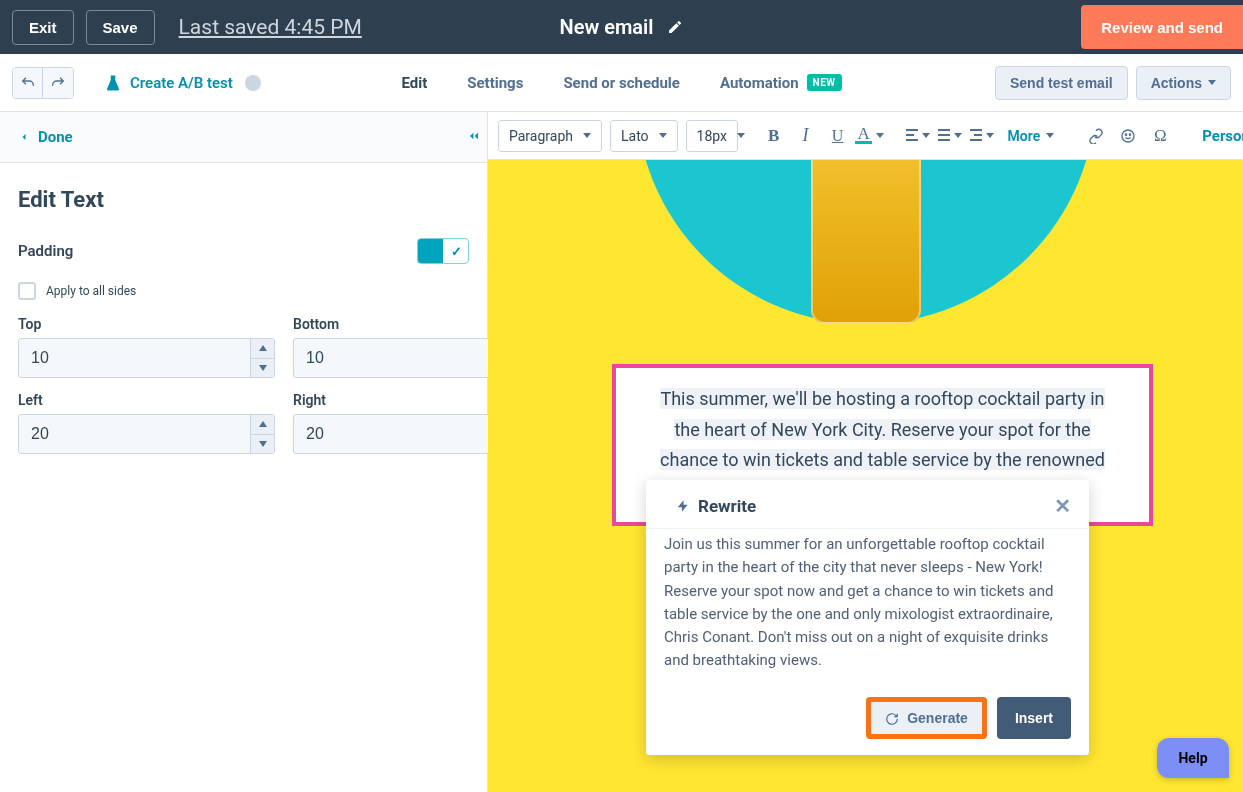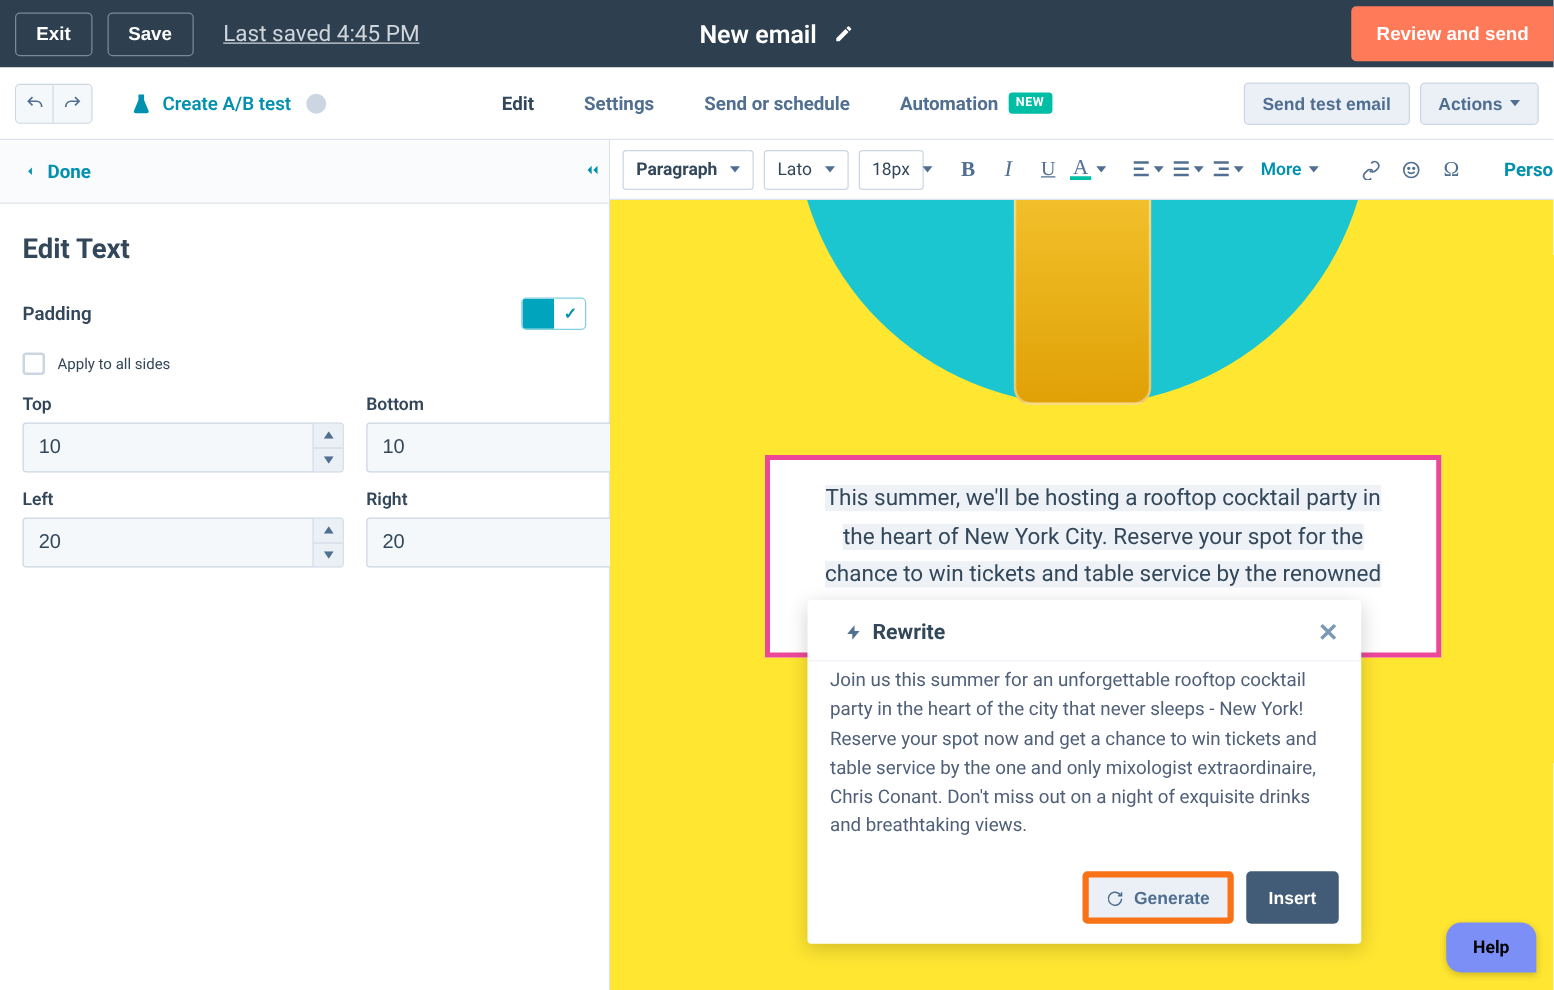--- a/index.html
+++ b/index.html
@@ -29,21 +29,21 @@
     color: #fff;
     font-weight: 600;
     font-size: 15px;
     padding: 8px 16px;
     border-radius: 4px;
     cursor: pointer;
   }
   .last-saved {
     margin-left: 12px;
     color: #cfd6dd;
-    font-size: 18px;
+    font-size: 21px;
     text-decoration: underline;
     cursor: pointer;
   }
   .doc-title-wrap {
     position: absolute;
     left: 50%;
     transform: translateX(-50%);
     display: flex;
     align-items: center;
     gap: 14px;
@@ -341,21 +341,21 @@
     height: 32px;
     display: flex;
     align-items: center;
     padding: 0 10px;
     border-radius: 3px;
     gap: 10px;
     cursor: pointer;
     font-size: 14px;
     color: #33475b;
   }
-  .select-box.paragraph { width: 116px; justify-content: space-between; font-weight: bold; }
+  .select-box.paragraph { width: 116px; justify-content: space-between; }
   .select-box.font { width: 118px; justify-content: space-between; }
   .select-box.size { width: 52px; justify-content: space-between; }
   .tool-sep {
     width: 1px;
     height: 30px;
     background: #dfe3eb;
     margin: 0 4px;
   }
   .tbtn {
     min-width: 24px; height: 28px;

